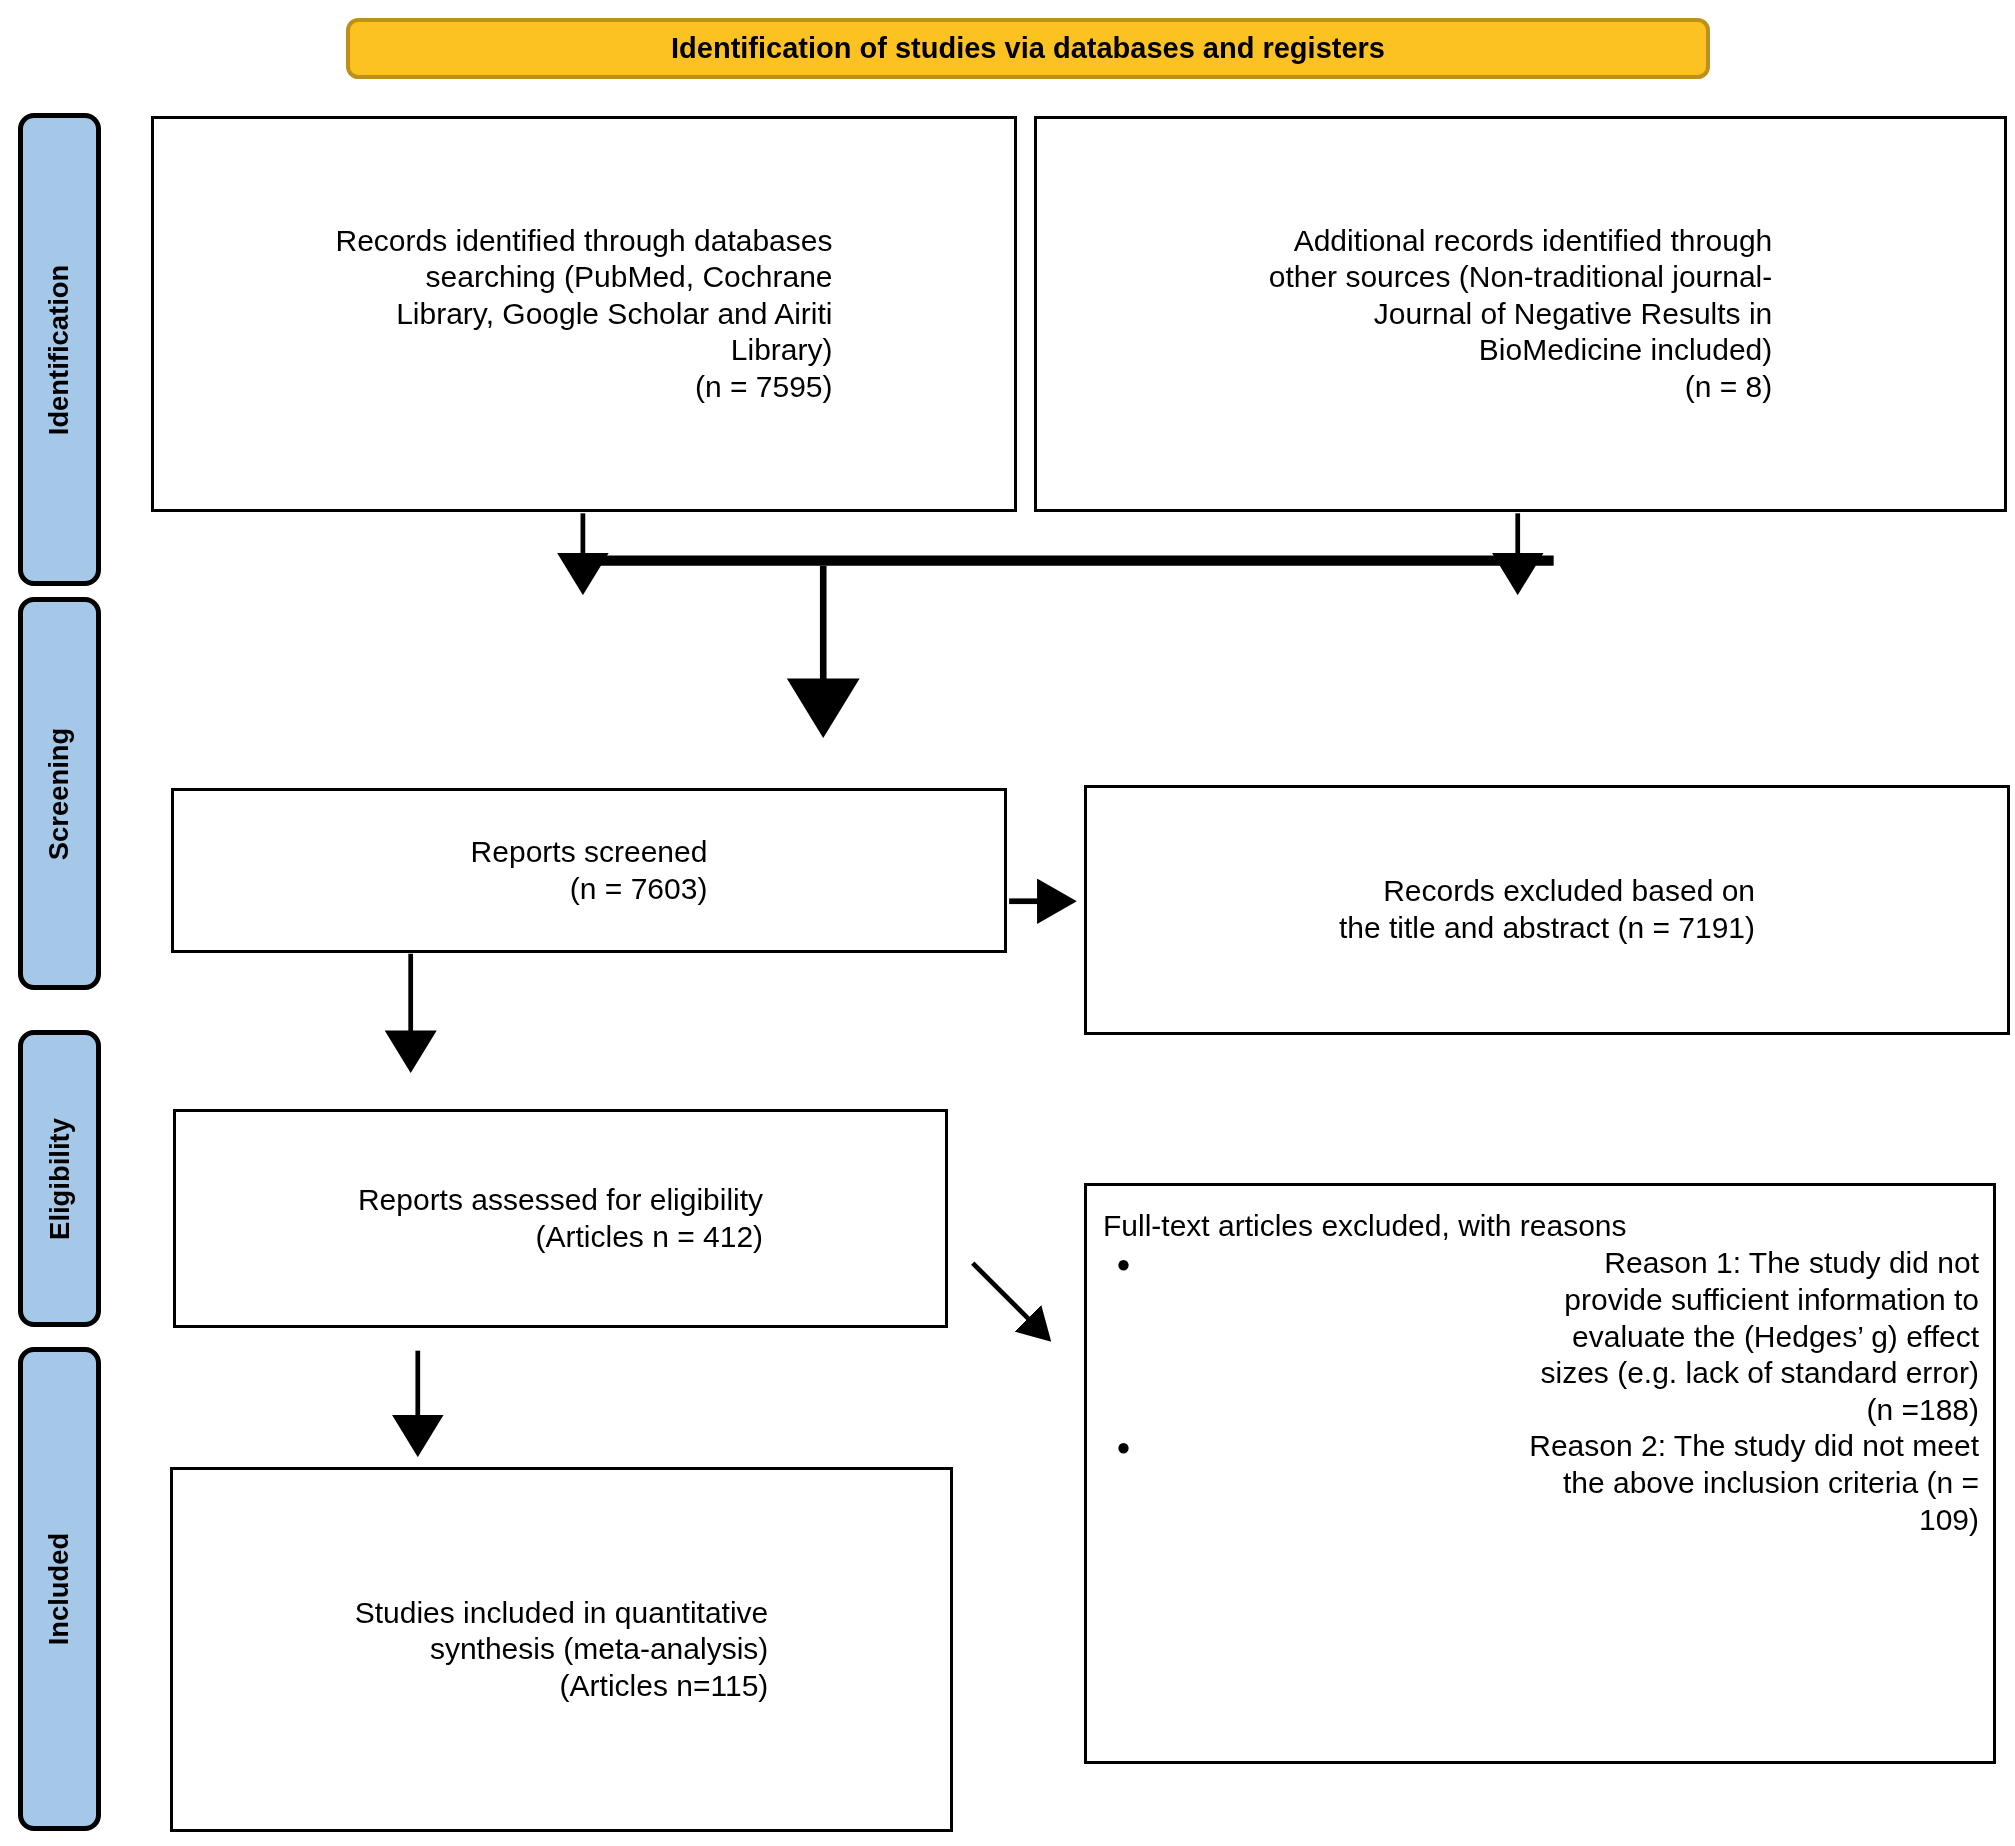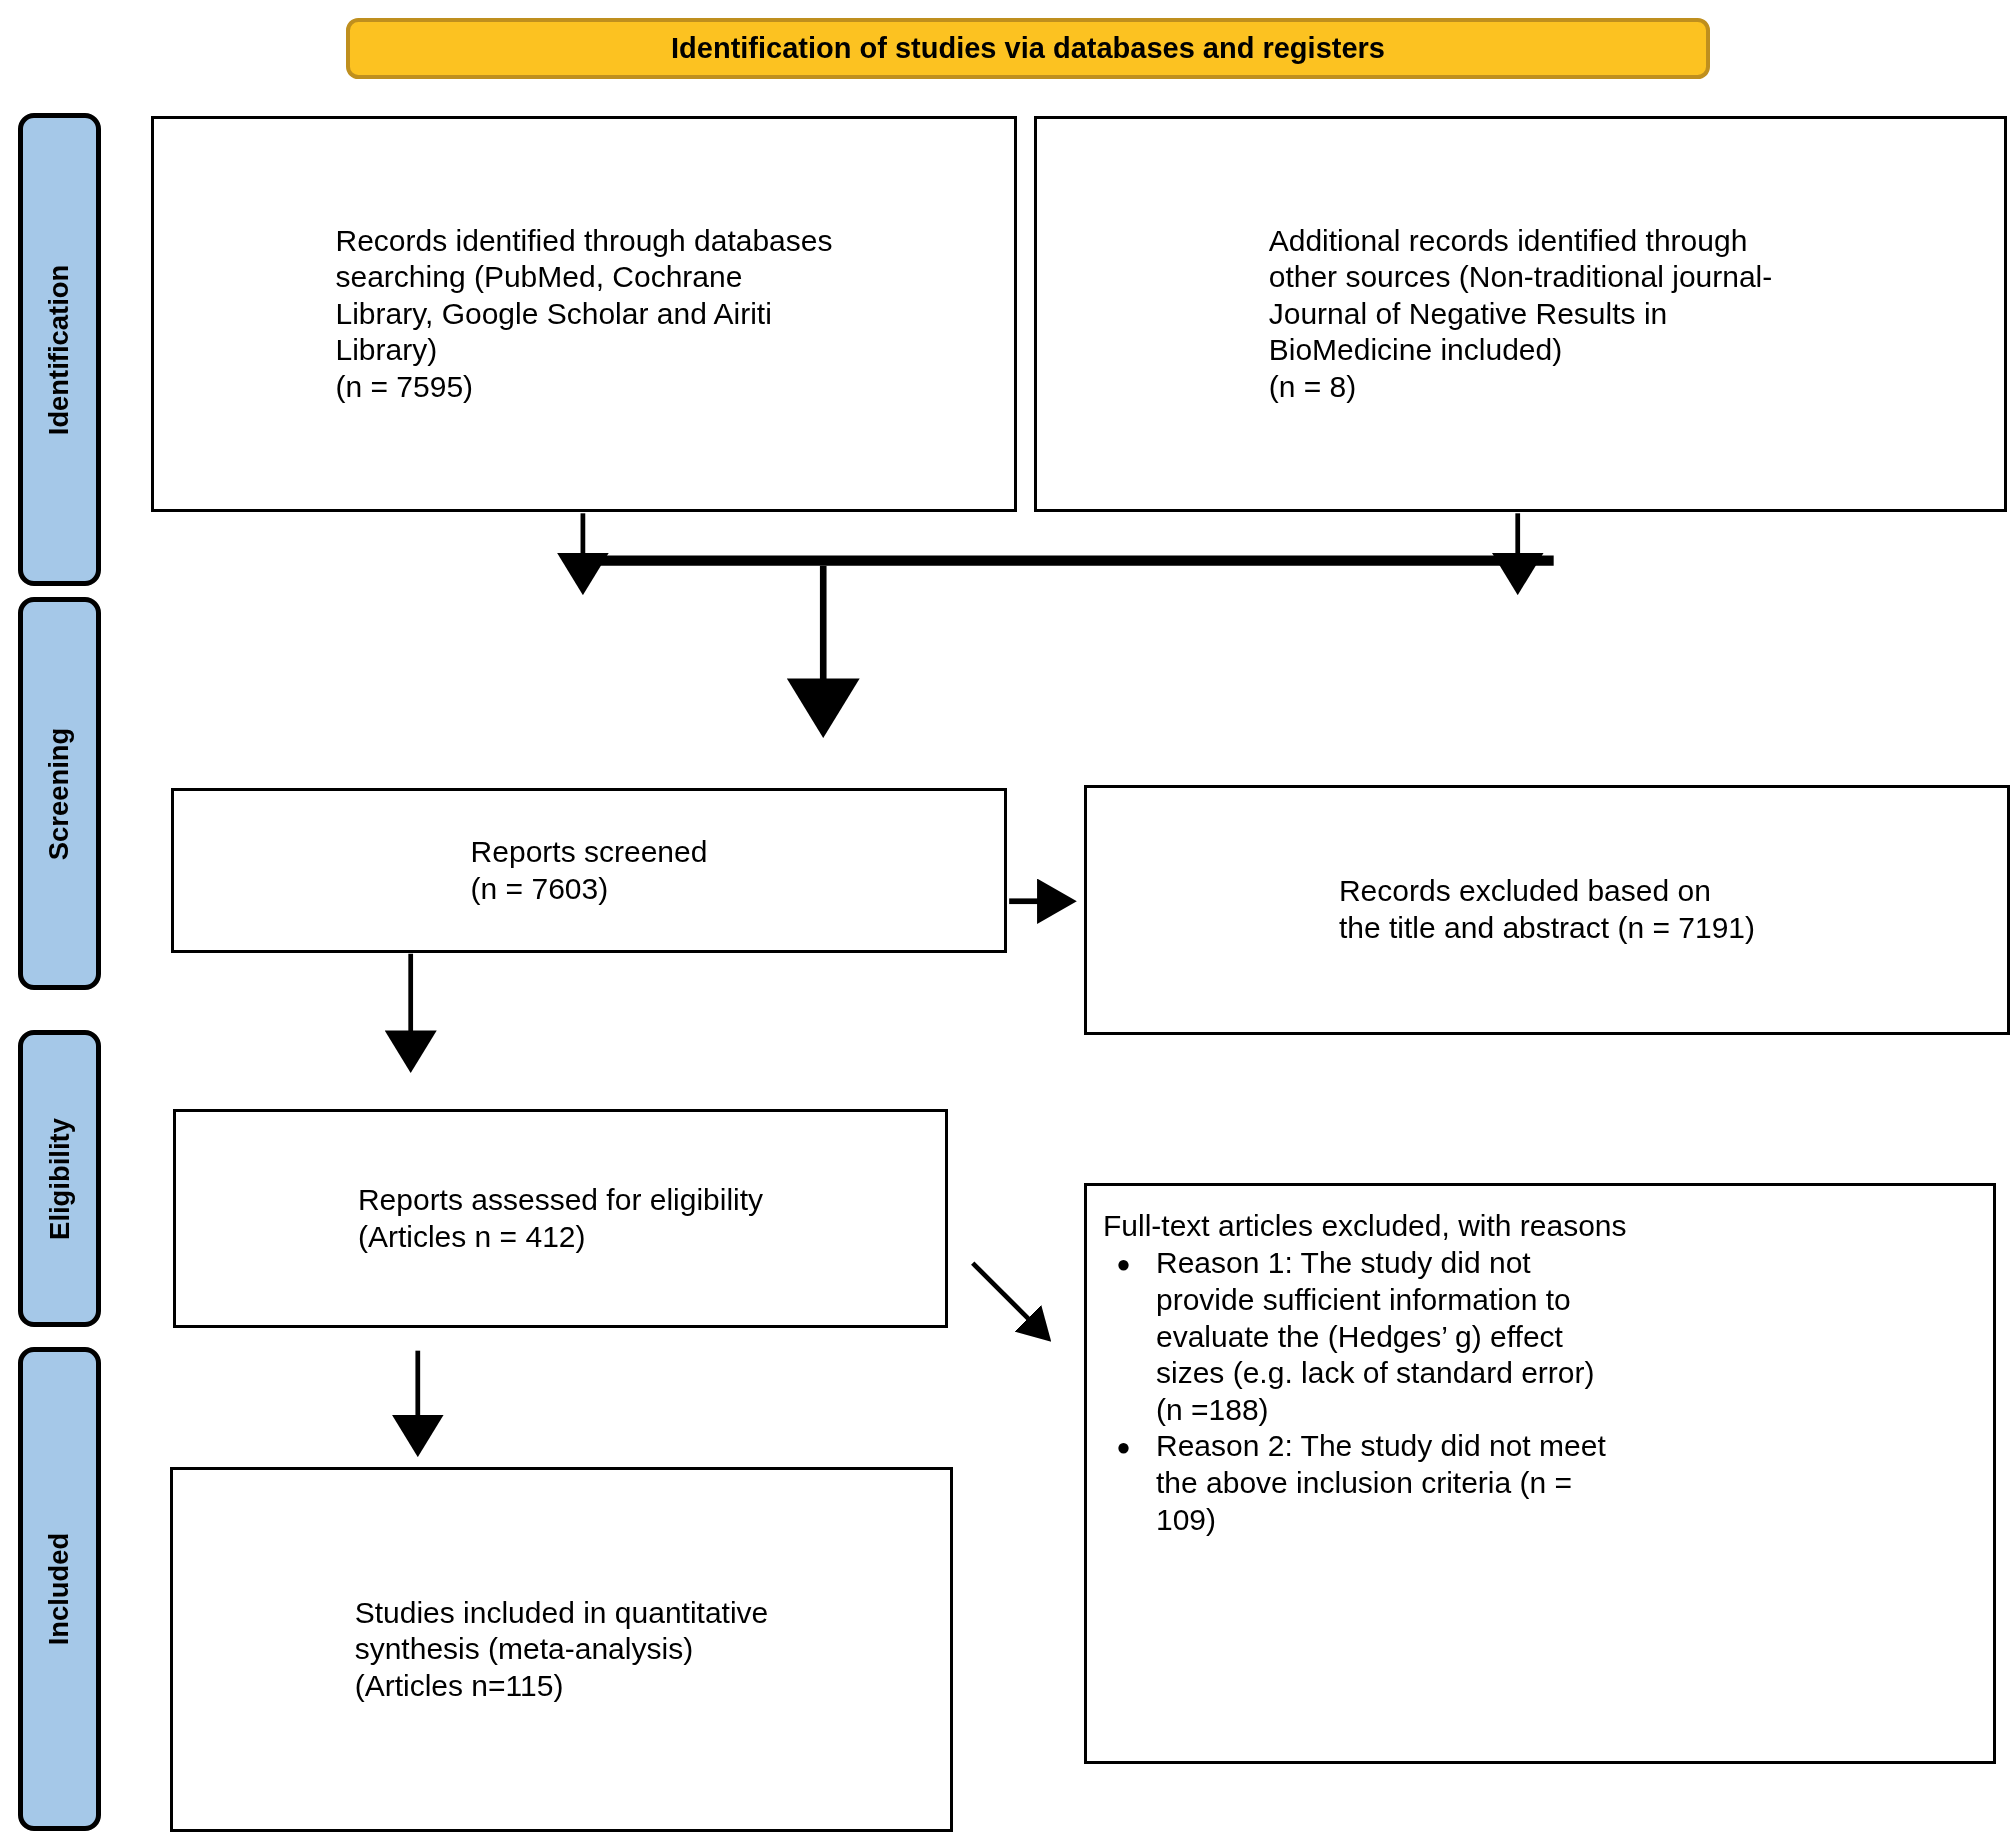--- a/index.html
+++ b/index.html
@@ -72,21 +72,21 @@
     justify-content: center;
     padding: 4.7px 10.4px;
   }
   .box.align-top {
     align-items: flex-start;
   }
   .box-text {
     font-size: 30px;
     line-height: 1.22;
     color: #000000;
-    text-align: left;
+    text-align: right;
     white-space: pre-line;
   }
 
   
   .reasons-wrap {
     width: 100%;
   }
   .reasons-head {
     font-size: 30px;
     line-height: 1.22;
@@ -105,21 +105,21 @@
     flex: 0 0 auto;
     width: 53px;
     text-align: left;
     padding-left: 13.2px;
     box-sizing: border-box;
     font-size: 24px;
     line-height: 1.56;
   }
   .reason-text {
     flex: 1 1 auto;
-    text-align: left;
+    text-align: right;
     white-space: pre-line;
   }
 
   
   svg.wires {
     position: absolute;
     left: 0;
     top: 0;
     width: 2015px;
     height: 1846px;

